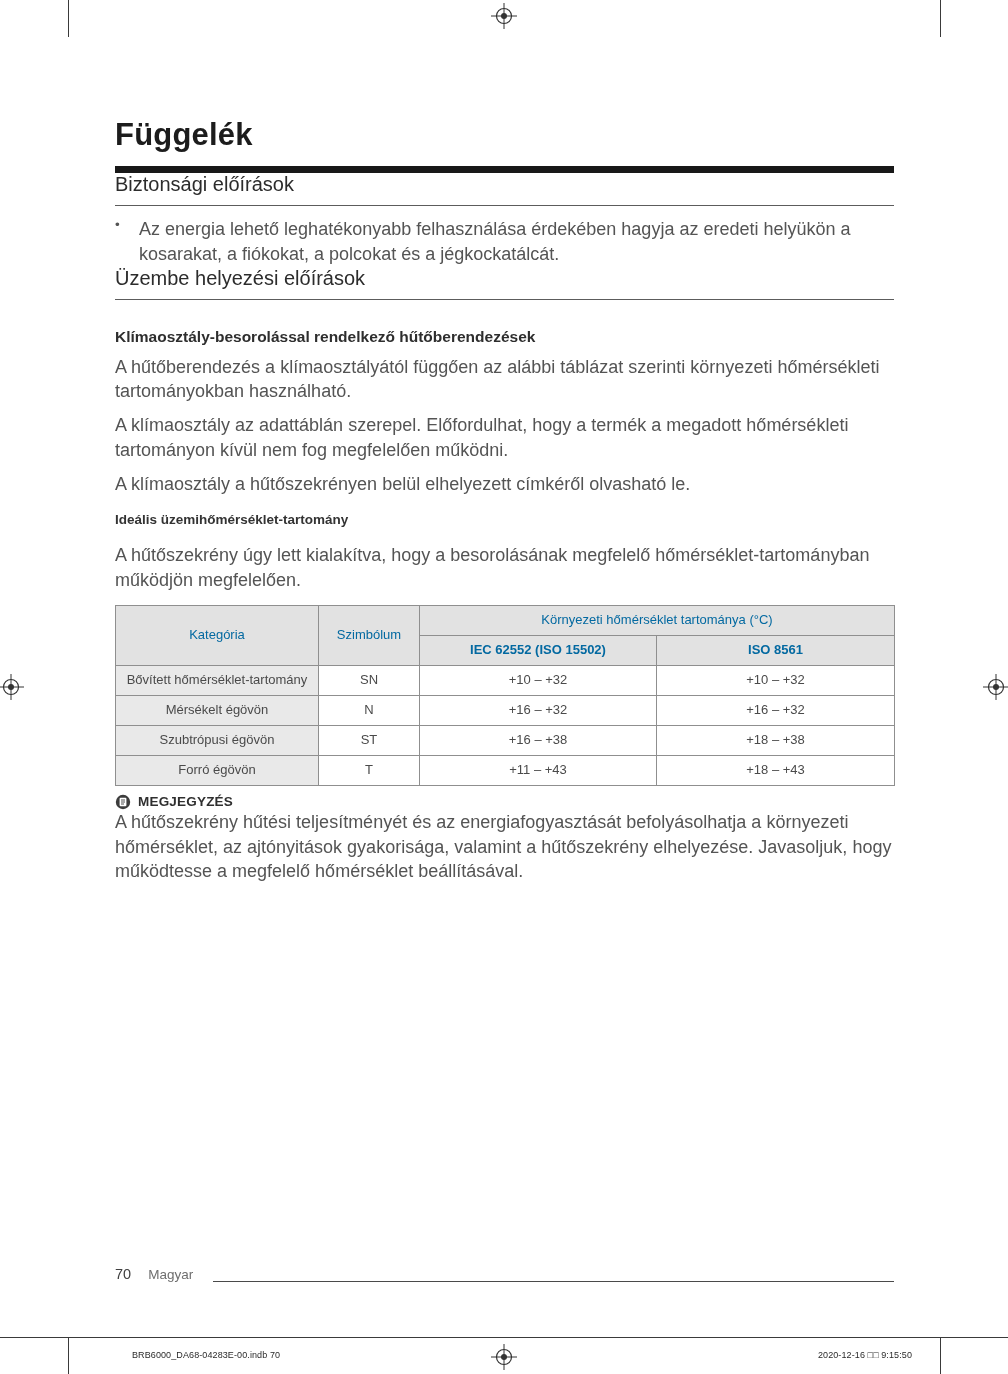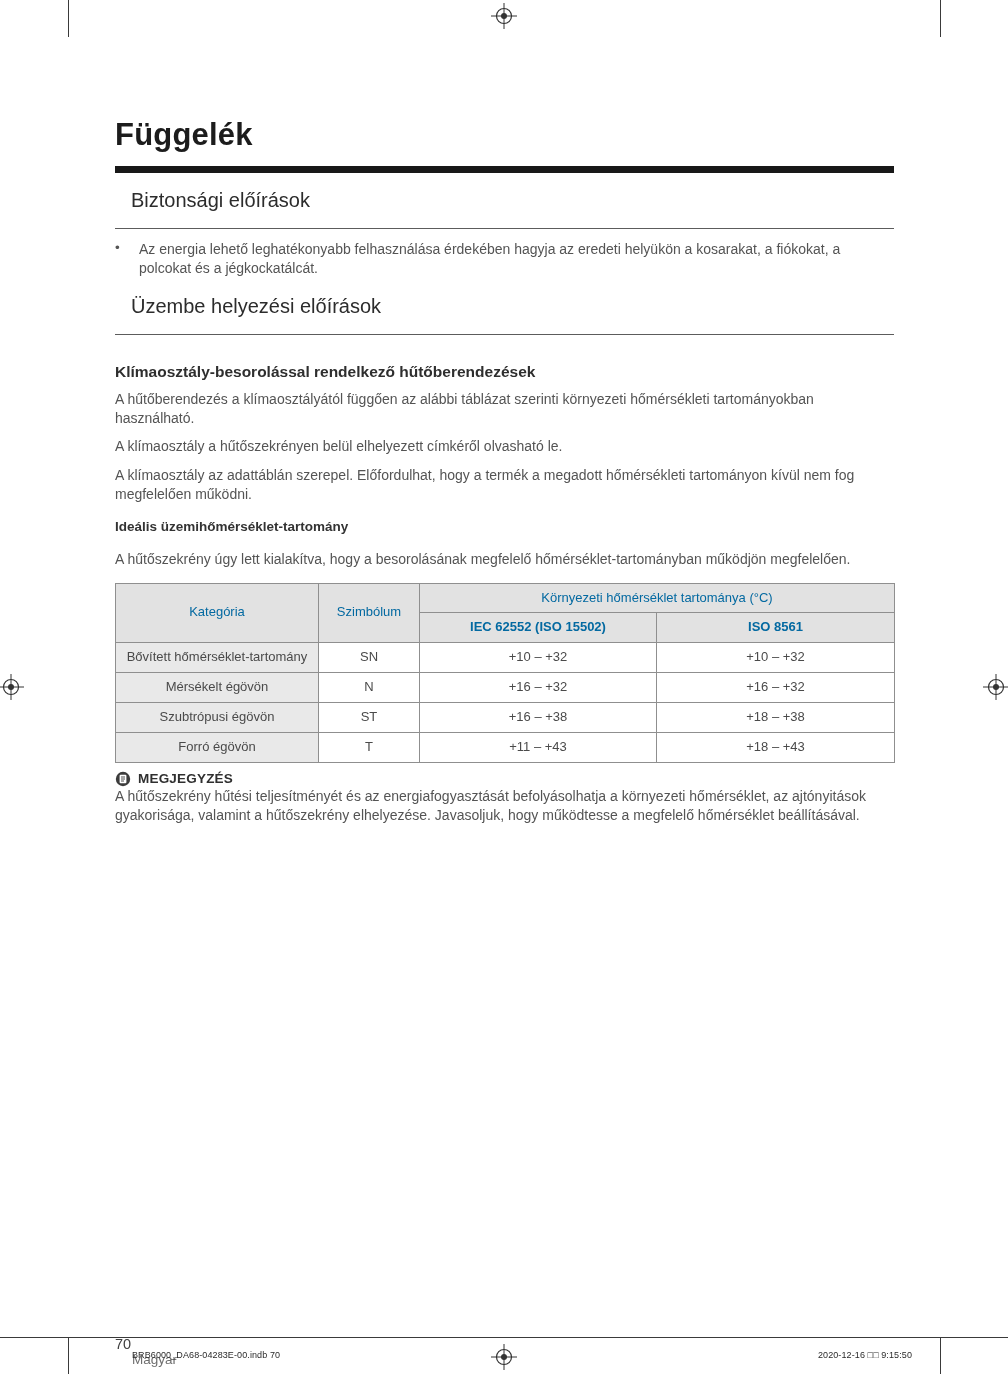--- a/index.html
+++ b/index.html
@@ -28,29 +28,29 @@
   
   .content { position:absolute; left:115px; top:0; width:779px; }
 
   h1.doc-title {
     margin:117px 0 4px 0;
     font-size:31px; font-weight:700; color:#1c1c1c; letter-spacing:0.2px;
   }
   .thick-rule { height:7px; background:#181818; margin-top:13px; }
 
   h2.section-h {
-    margin:16px; font-size:20px; font-weight:400; color:#2c2c2c;
+    margin:0; font-size:20px; font-weight:400; color:#2c2c2c;
   }
   .sec1 { margin-top:42px; }
   .sec2 { margin-top:40px; }
   .thin-rule { border-top:1px solid #5c5c5c; margin-top:9px; }
 
   .bullet-row { display:flex; margin-top:11px; }
   .bullet-glyph { width:24px; flex:0 0 24px; font-size:13.5px; color:#545454; }
-  p.body { margin:0; font-size:14px; line-height:1.38; color:#545454; }
+  p.body { margin:0; font-size:18px; line-height:1.38; color:#545454; }
   p.body.sp { margin-top:9px; }
 
   h3.sub-h {
     margin:28px 0 0 0; font-size:15.5px; font-weight:700; color:#2e2e2e;
   }
   h4.mini-h {
     margin:15px 0 16px 0; font-size:13.5px; font-weight:700; color:#333333;
   }
 
   
@@ -72,22 +72,22 @@
   col.c-iec { width:237px; } col.c-iso { width:238px; }
 
   
   .note-head { display:flex; align-items:center; margin-top:8px; }
   .note-icon { width:16px; height:16px; margin-right:7px; flex:0 0 16px; }
   .note-label { font-size:13.5px; font-weight:700; color:#2f2f2f; letter-spacing:0.2px; }
   .note-text { margin-top:9px; }
 
   
   .footer {
-    position:absolute; left:115px; top:1336px; width:779px;
-    display:flex; align-items:flex-start;flex-direction:column;
+    position:absolute; left:115px; top:1266px; width:779px;
+    display:flex; align-items:flex-end;
   }
   .page-num { font-size:14.5px; color:#3f3f3f; }
   .lang { font-size:13.5px; color:#6e6e6e; margin-left:17px; }
   .footer-rule { flex:1; height:0; border-top:1px solid #4a4a4a; margin-left:20px; margin-top:2px; }
 
   .print-left  { position:absolute; left:84px;  top:1350px; font-size:9px; color:#2a2a2a; letter-spacing:0.1px;padding-left:48px; }
   .print-right { position:absolute; right:96px; top:1350px; font-size:9px; color:#2a2a2a; letter-spacing:0.1px; }
 </style>
 </head>
 <body>
@@ -138,22 +138,22 @@
         <p class="body">Az energia lehető leghatékonyabb felhasználása érdekében hagyja az eredeti helyükön a kosarakat, a fiókokat, a polcokat és a jégkockatálcát.</p>
       </div>
     </section>
 
     <section>
       <h2 class="section-h sec2">Üzembe helyezési előírások</h2>
       <div class="thin-rule"></div>
 
       <h3 class="sub-h">Klímaosztály-besorolással rendelkező hűtőberendezések</h3>
       <p class="body sp">A hűtőberendezés a klímaosztályától függően az alábbi táblázat szerinti környezeti hőmérsékleti tartományokban használható.</p>
+      <p class="body sp">A klímaosztály az adattáblán szerepel. Előfordulhat, hogy a termék a megadott hőmérsékleti tartományon kívül nem fog megfelelően működni.</p>
       <p class="body sp">A klímaosztály a hűtőszekrényen belül elhelyezett címkéről olvasható le.</p>
-      <p class="body sp">A klímaosztály az adattáblán szerepel. Előfordulhat, hogy a termék a megadott hőmérsékleti tartományon kívül nem fog megfelelően működni.</p>
 
       <h4 class="mini-h">Ideális üzemihőmérséklet-tartomány</h4>
       <p class="body sp">A hűtőszekrény úgy lett kialakítva, hogy a besorolásának megfelelő hőmérséklet-tartományban működjön megfelelően.</p>
 
       <table class="climate">
         <colgroup>
           <col class="c-cat">
             <col class="c-sym">
             <col class="c-iec">
             <col class="c-iso">

